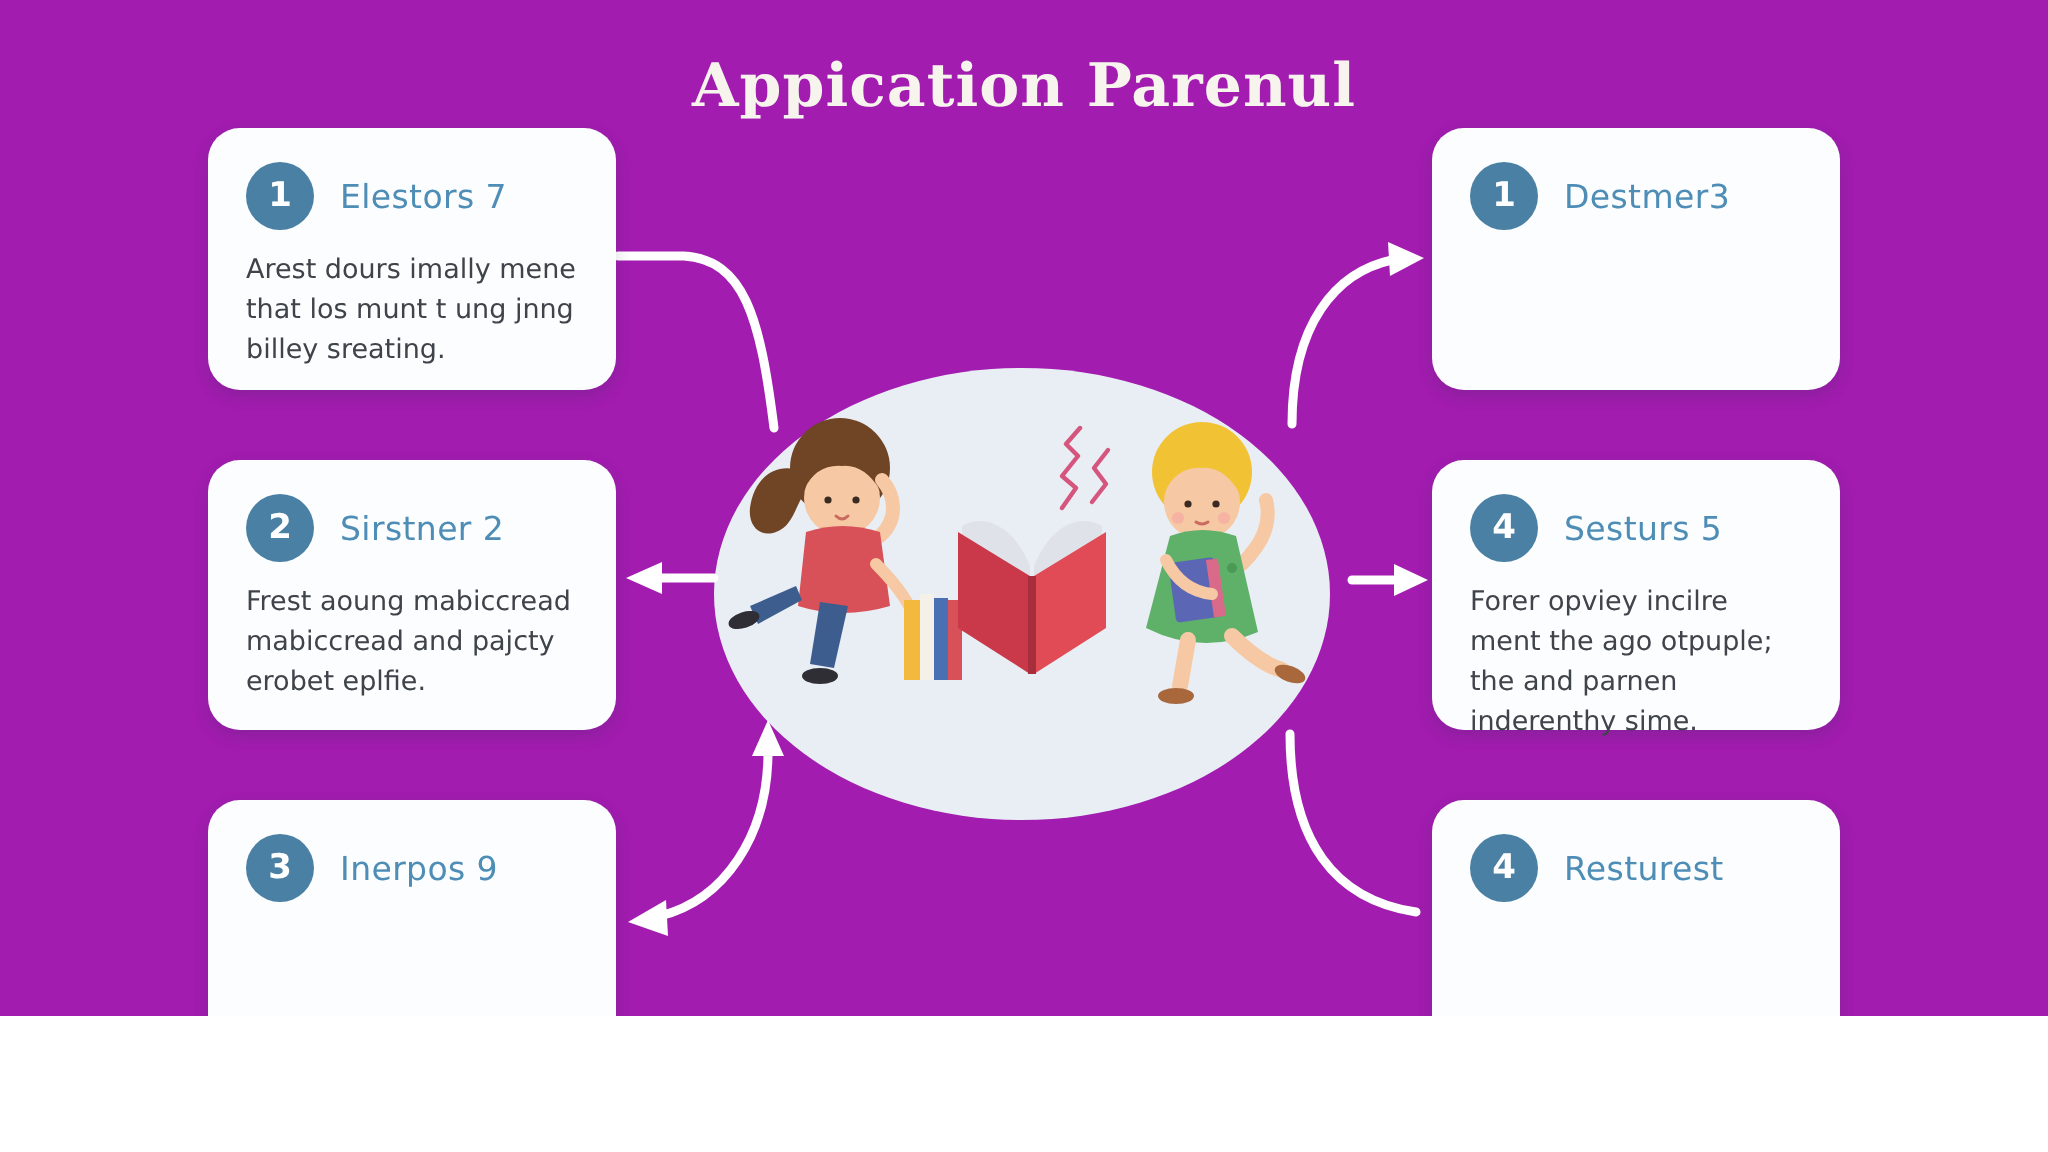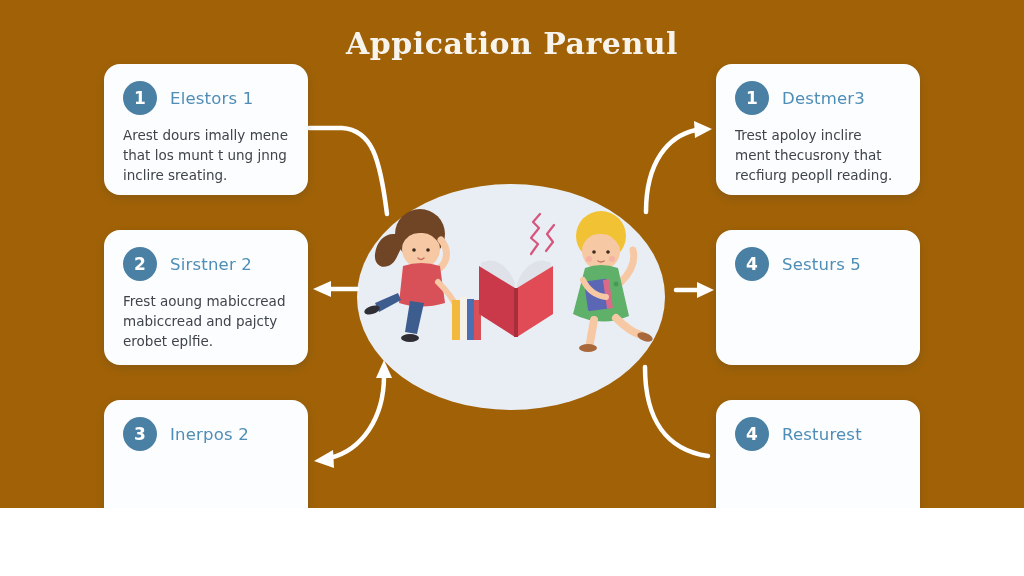--- a/index.html
+++ b/index.html
@@ -1,19 +1,19 @@
 <!DOCTYPE html>
 <html><head>
 <meta charset="utf-8">
 <style>
   html,body { margin:0; padding:0; }
   body { font-family: "DejaVu Sans", sans-serif; }
   #stage {
     position:relative; width:1024px; height:508px;
-    background:#a16207; overflow:hidden;
+    background:#a21caf; overflow:hidden;
   }
   #title {
     position:absolute; top:26px; left:0; width:1024px;
     text-align:center; color:#f7f4ee;
     font-family:"DejaVu Serif", serif; font-weight:bold;
     font-size:30px; letter-spacing:0.5px;
   }
   #diagram-layer { position:absolute; top:0; left:0; }
   .card {
     position:absolute; width:204px; box-sizing:border-box;
@@ -119,53 +119,53 @@
       <polygon points="694,121 712,129 695,138"></polygon>
       <polygon points="697,282 714,290 697,298"></polygon>
     </g>
   </svg>
 
   <div id="title">Appication Parenul</div>
 
   <div class="card" id="card-l1">
     <div class="card-head">
       <div class="num-badge">1</div>
-      <div class="card-heading">Elestors 1</div>
+      <div class="card-heading">Elestors 7</div>
     </div>
-    <div class="card-body">Arest dours imally mene that los munt t ung jnng inclire sreating.</div>
+    <div class="card-body">Arest dours imally mene that los munt t ung jnng billey sreating.</div>
   </div>
 
   <div class="card" id="card-l2">
     <div class="card-head">
       <div class="num-badge">2</div>
       <div class="card-heading">Sirstner 2</div>
     </div>
     <div class="card-body">Frest aoung mabiccread mabiccread and pajcty erobet eplfie.</div>
   </div>
 
   <div class="card" id="card-l3">
     <div class="card-head">
       <div class="num-badge">3</div>
-      <div class="card-heading">Inerpos 2</div>
+      <div class="card-heading">Inerpos 9</div>
     </div>
   </div>
 
   <div class="card" id="card-r1">
     <div class="card-head">
       <div class="num-badge">1</div>
       <div class="card-heading">Destmer3</div>
     </div>
-    <div class="card-body">Trest apoloy inclire ment thecusrony that recfiurg peopll reading.</div>
   </div>
 
   <div class="card" id="card-r2">
     <div class="card-head">
       <div class="num-badge">4</div>
       <div class="card-heading">Sesturs 5</div>
     </div>
+    <div class="card-body">Forer opviey incilre ment the ago otpuple; the and parnen inderenthy sime.</div>
   </div>
 
   <div class="card" id="card-r3">
     <div class="card-head">
       <div class="num-badge">4</div>
       <div class="card-heading">Resturest</div>
     </div>
   </div>
 
 </div>

